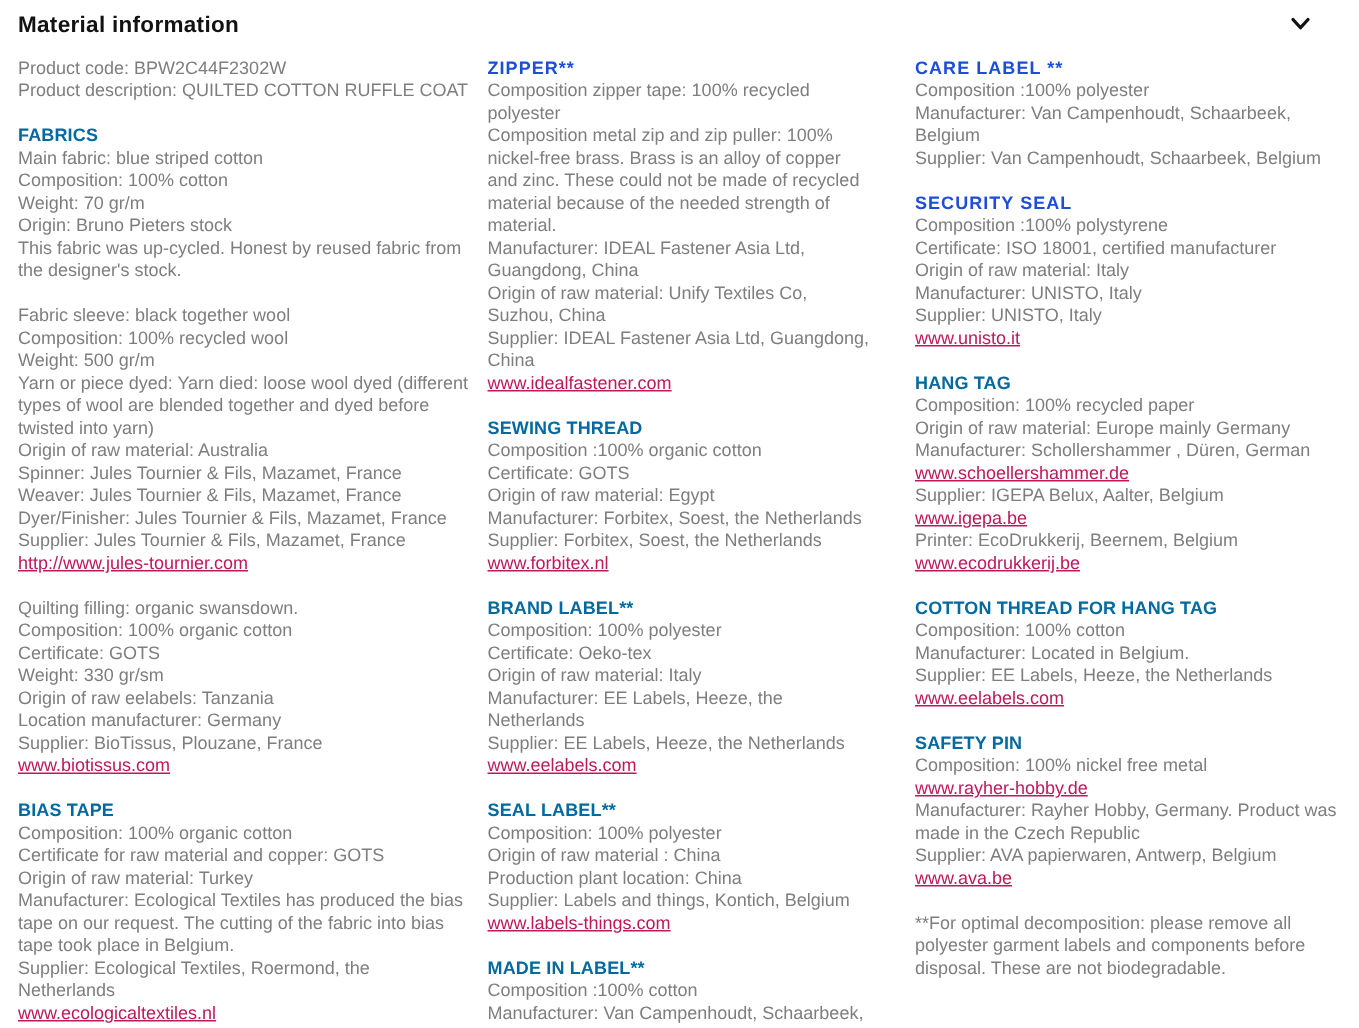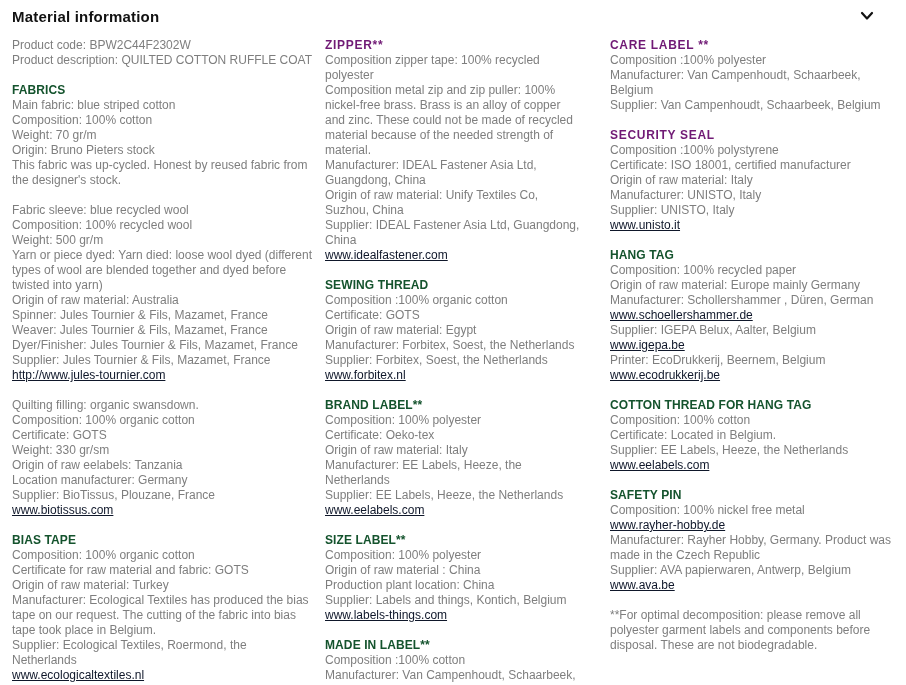--- a/index.html
+++ b/index.html
@@ -16,24 +16,24 @@
     font-size: 15px; font-weight: bold; color: #121212; letter-spacing: 0.2px;
   }
   .chevron { margin-top: 3px; cursor: pointer; line-height: 0; }
   .columns { display: flex; padding-left: 12px; margin-top: 13px; }
   .col { font-size: 12px; line-height: 15px; color: #7e7e7e; }
   .col1 { width: 301px; margin-right: 12px; }
   .col2 { width: 258px; margin-right: 27px; }
   .col3 { width: 292px; }
   .section { margin-bottom: 15px; }
   .sec-title { font-weight: bold; font-size: 12px; }
-  .sec-title.gray { color: #14532d; letter-spacing: 0.1px; }
-  .sec-title.dark { color: #701a75; letter-spacing: 0.7px; }
+  .sec-title.gray { color: #0369a1; letter-spacing: 0.1px; }
+  .sec-title.dark { color: #1d4ed8; letter-spacing: 0.7px; }
   .line { color: #7e7e7e; }
-  a.link { color: #0f172a; text-decoration: underline; cursor: pointer; }
+  a.link { color: #be185d; text-decoration: underline; cursor: pointer; }
 </style>
 </head>
 <body>
 
 <div class="page">
   <div class="header">
     <div class="title">Material information</div>
     <div class="chevron">
       <svg width="14" height="10" viewBox="0 0 14 10">
         <polyline points="2,2 7,7.5 12,2" fill="none" stroke="#121212" stroke-width="2.2" stroke-linecap="round" stroke-linejoin="round"></polyline>
@@ -48,21 +48,21 @@
         </div>
         <div class="section">
           <div class="sec-title gray">FABRICS</div>
           <div class="line">Main fabric: blue striped cotton</div>
           <div class="line">Composition: 100% cotton</div>
           <div class="line">Weight: 70 gr/m</div>
           <div class="line">Origin: Bruno Pieters stock</div>
           <div class="line">This fabric was up-cycled. Honest by reused fabric from the designer's stock.</div>
         </div>
         <div class="section">
-          <div class="line">Fabric sleeve: blue recycled wool</div>
+          <div class="line">Fabric sleeve: black together wool</div>
           <div class="line">Composition: 100% recycled wool</div>
           <div class="line">Weight: 500 gr/m</div>
           <div class="line">Yarn or piece dyed: Yarn died: loose wool dyed (different types of wool are blended together and dyed before twisted into yarn)</div>
           <div class="line">Origin of raw material: Australia</div>
           <div class="line">Spinner: Jules Tournier &amp; Fils, Mazamet, France</div>
           <div class="line">Weaver: Jules Tournier &amp; Fils, Mazamet, France</div>
           <div class="line">Dyer/Finisher: Jules Tournier &amp; Fils, Mazamet, France</div>
           <div class="line">Supplier: Jules Tournier &amp; Fils, Mazamet, France</div>
           <div class="line"><a class="link" href="#">http://www.jules-tournier.com</a></div>
         </div>
@@ -72,21 +72,21 @@
           <div class="line">Certificate: GOTS</div>
           <div class="line">Weight: 330 gr/sm</div>
           <div class="line">Origin of raw eelabels: Tanzania</div>
           <div class="line">Location manufacturer: Germany</div>
           <div class="line">Supplier: BioTissus, Plouzane, France</div>
           <div class="line"><a class="link" href="#">www.biotissus.com</a></div>
         </div>
         <div class="section">
           <div class="sec-title gray">BIAS TAPE</div>
           <div class="line">Composition: 100% organic cotton</div>
-          <div class="line">Certificate for raw material and fabric: GOTS</div>
+          <div class="line">Certificate for raw material and copper: GOTS</div>
           <div class="line">Origin of raw material: Turkey</div>
           <div class="line">Manufacturer: Ecological Textiles has produced the bias tape on our request. The cutting of the fabric into bias tape took place in Belgium.</div>
           <div class="line">Supplier: Ecological Textiles, Roermond, the Netherlands</div>
           <div class="line"><a class="link" href="#">www.ecologicaltextiles.nl</a></div>
         </div>
       </div>
       <div class="col col2">
         <div class="section">
           <div class="sec-title dark">ZIPPER**</div>
           <div class="line">Composition zipper tape: 100% recycled polyester</div>
@@ -108,21 +108,21 @@
         <div class="section">
           <div class="sec-title gray">BRAND LABEL**</div>
           <div class="line">Composition: 100% polyester</div>
           <div class="line">Certificate: Oeko-tex</div>
           <div class="line">Origin of raw material: Italy</div>
           <div class="line">Manufacturer: EE Labels, Heeze, the Netherlands</div>
           <div class="line">Supplier: EE Labels, Heeze, the Netherlands</div>
           <div class="line"><a class="link" href="#">www.eelabels.com</a></div>
         </div>
         <div class="section">
-          <div class="sec-title gray">SIZE LABEL**</div>
+          <div class="sec-title gray">SEAL LABEL**</div>
           <div class="line">Composition: 100% polyester</div>
           <div class="line">Origin of raw material : China</div>
           <div class="line">Production plant location: China</div>
           <div class="line">Supplier: Labels and things, Kontich, Belgium</div>
           <div class="line"><a class="link" href="#">www.labels-things.com</a></div>
         </div>
         <div class="section">
           <div class="sec-title gray">MADE IN LABEL**</div>
           <div class="line">Composition :100% cotton</div>
           <div class="line">Manufacturer: Van Campenhoudt, Schaarbeek, Belgium</div>
@@ -151,21 +151,21 @@
           <div class="line">Manufacturer: Schollershammer , Düren, German</div>
           <div class="line"><a class="link" href="#">www.schoellershammer.de</a></div>
           <div class="line">Supplier: IGEPA Belux, Aalter, Belgium</div>
           <div class="line"><a class="link" href="#">www.igepa.be</a></div>
           <div class="line">Printer: EcoDrukkerij, Beernem, Belgium</div>
           <div class="line"><a class="link" href="#">www.ecodrukkerij.be</a></div>
         </div>
         <div class="section">
           <div class="sec-title gray">COTTON THREAD FOR HANG TAG</div>
           <div class="line">Composition: 100% cotton</div>
-          <div class="line">Certificate: Located in Belgium.</div>
+          <div class="line">Manufacturer: Located in Belgium.</div>
           <div class="line">Supplier: EE Labels, Heeze, the Netherlands</div>
           <div class="line"><a class="link" href="#">www.eelabels.com</a></div>
         </div>
         <div class="section">
           <div class="sec-title gray">SAFETY PIN</div>
           <div class="line">Composition: 100% nickel free metal</div>
           <div class="line"><a class="link" href="#">www.rayher-hobby.de</a></div>
           <div class="line">Manufacturer: Rayher Hobby, Germany. Product was made in the Czech Republic</div>
           <div class="line">Supplier: AVA papierwaren, Antwerp, Belgium</div>
           <div class="line"><a class="link" href="#">www.ava.be</a></div>

